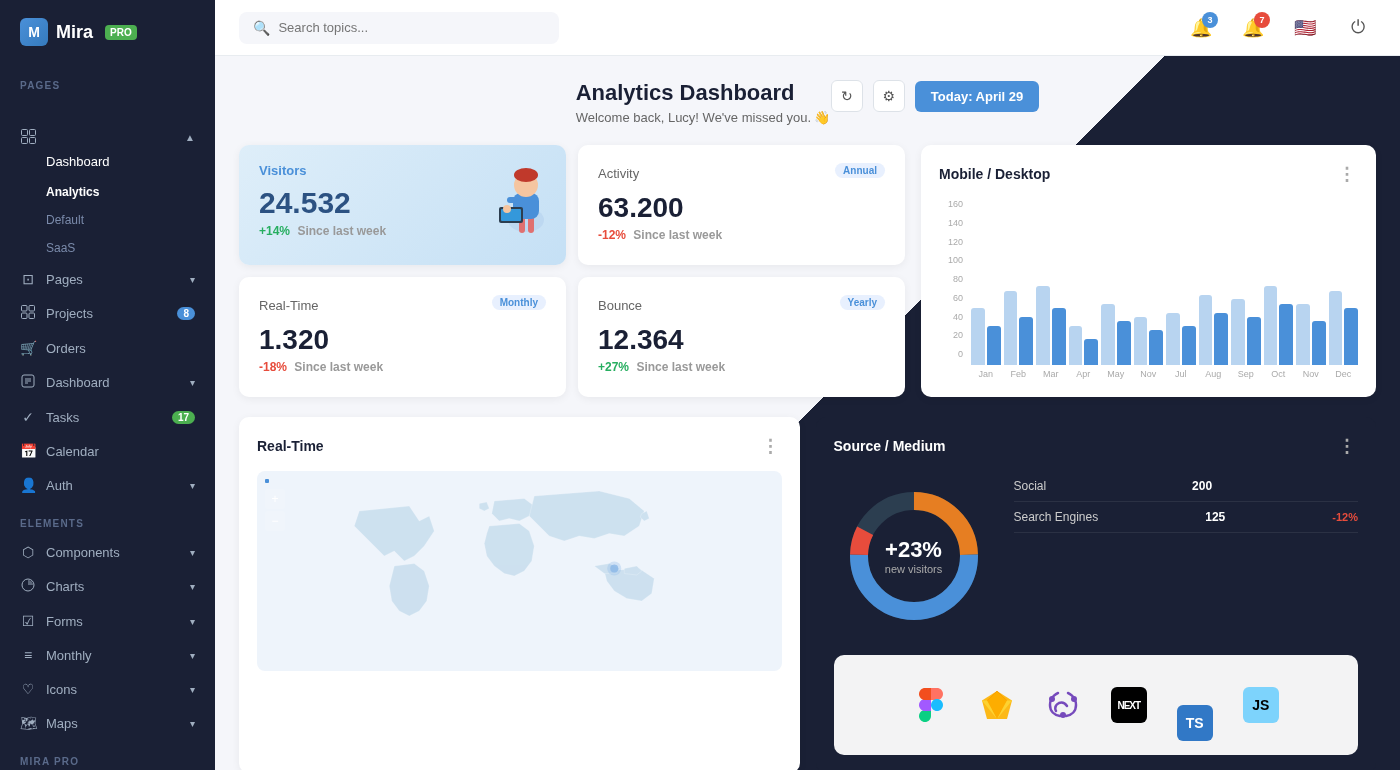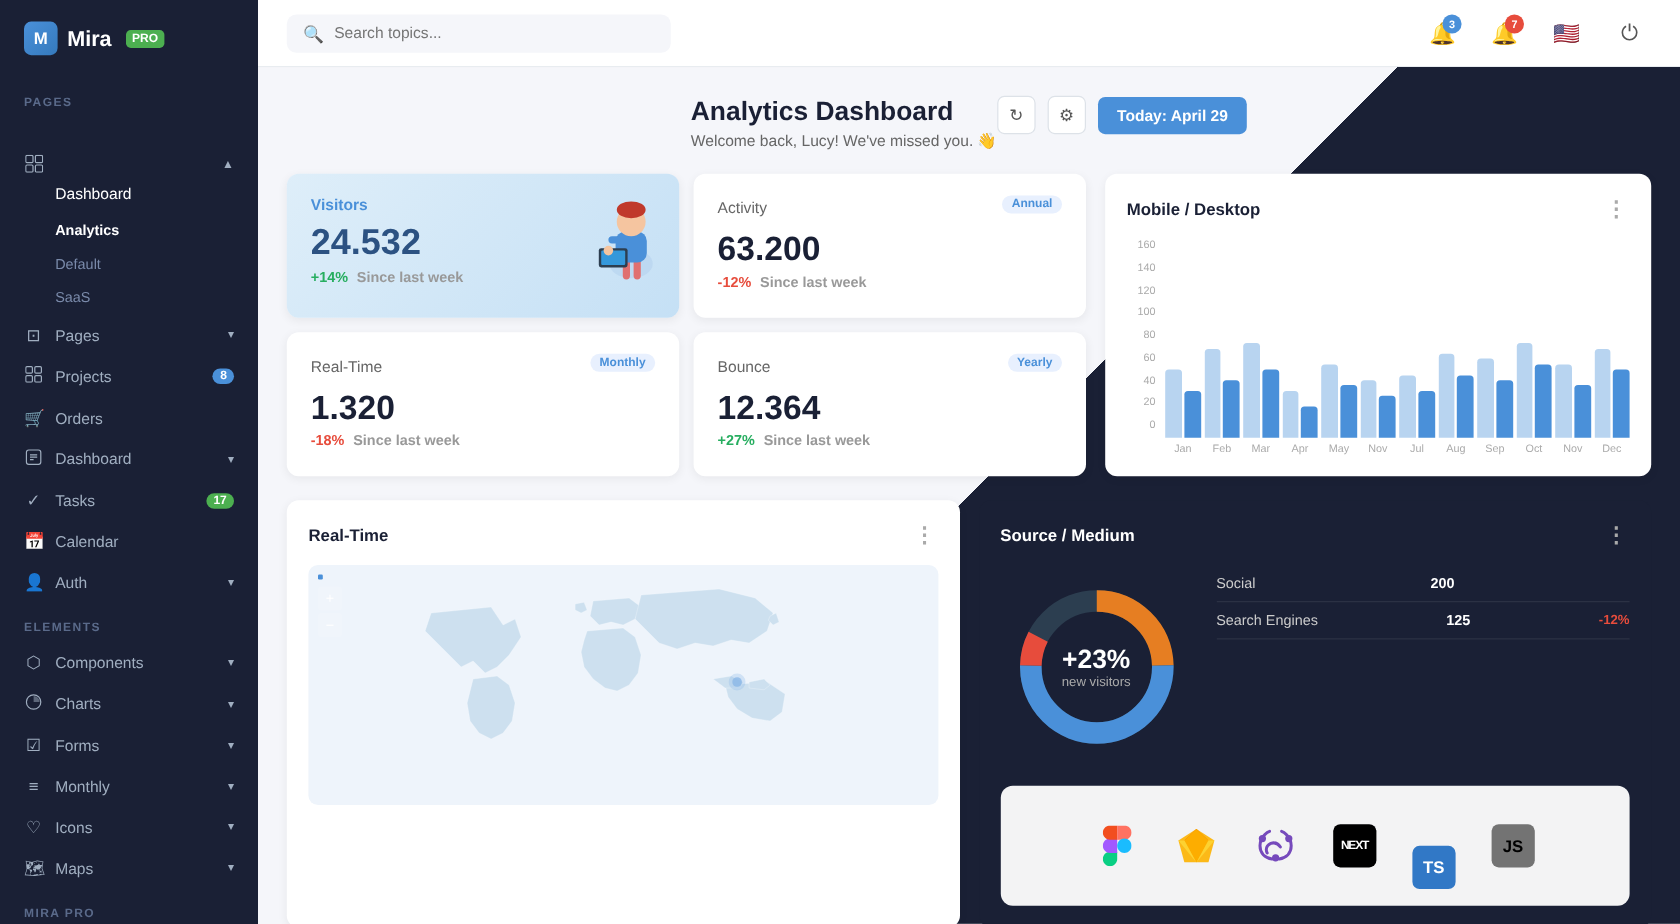--- a/index.html
+++ b/index.html
@@ -700,21 +700,21 @@
           </div>
 
           <div style="background:#000;border-radius:6px;width:36px;height:36px;display:flex;align-items:center;justify-content:center;">
             <span style="color:#fff;font-size:10px;font-weight:900;letter-spacing:-1px;">NEXT</span>
           </div>
 
           <div style="background:#3178c6;border-radius:6px;width:36px;height:36px;display:flex;align-items:center;justify-content:center;margin-top:36px;">
             <span style="color:#fff;font-size:14px;font-weight:900;">TS</span>
           </div>
 
-          <div style="background:#737373;border-radius:6px;width:36px;height:36px;display:flex;align-items:center;justify-content:center;">
+          <div style="background:#7dd3fc;border-radius:6px;width:36px;height:36px;display:flex;align-items:center;justify-content:center;">
             <span style="color:#000;font-size:14px;font-weight:900;">JS</span>
           </div>
         </div>
       </div>
 
     </div>
 
   </div>
 </div>
 

